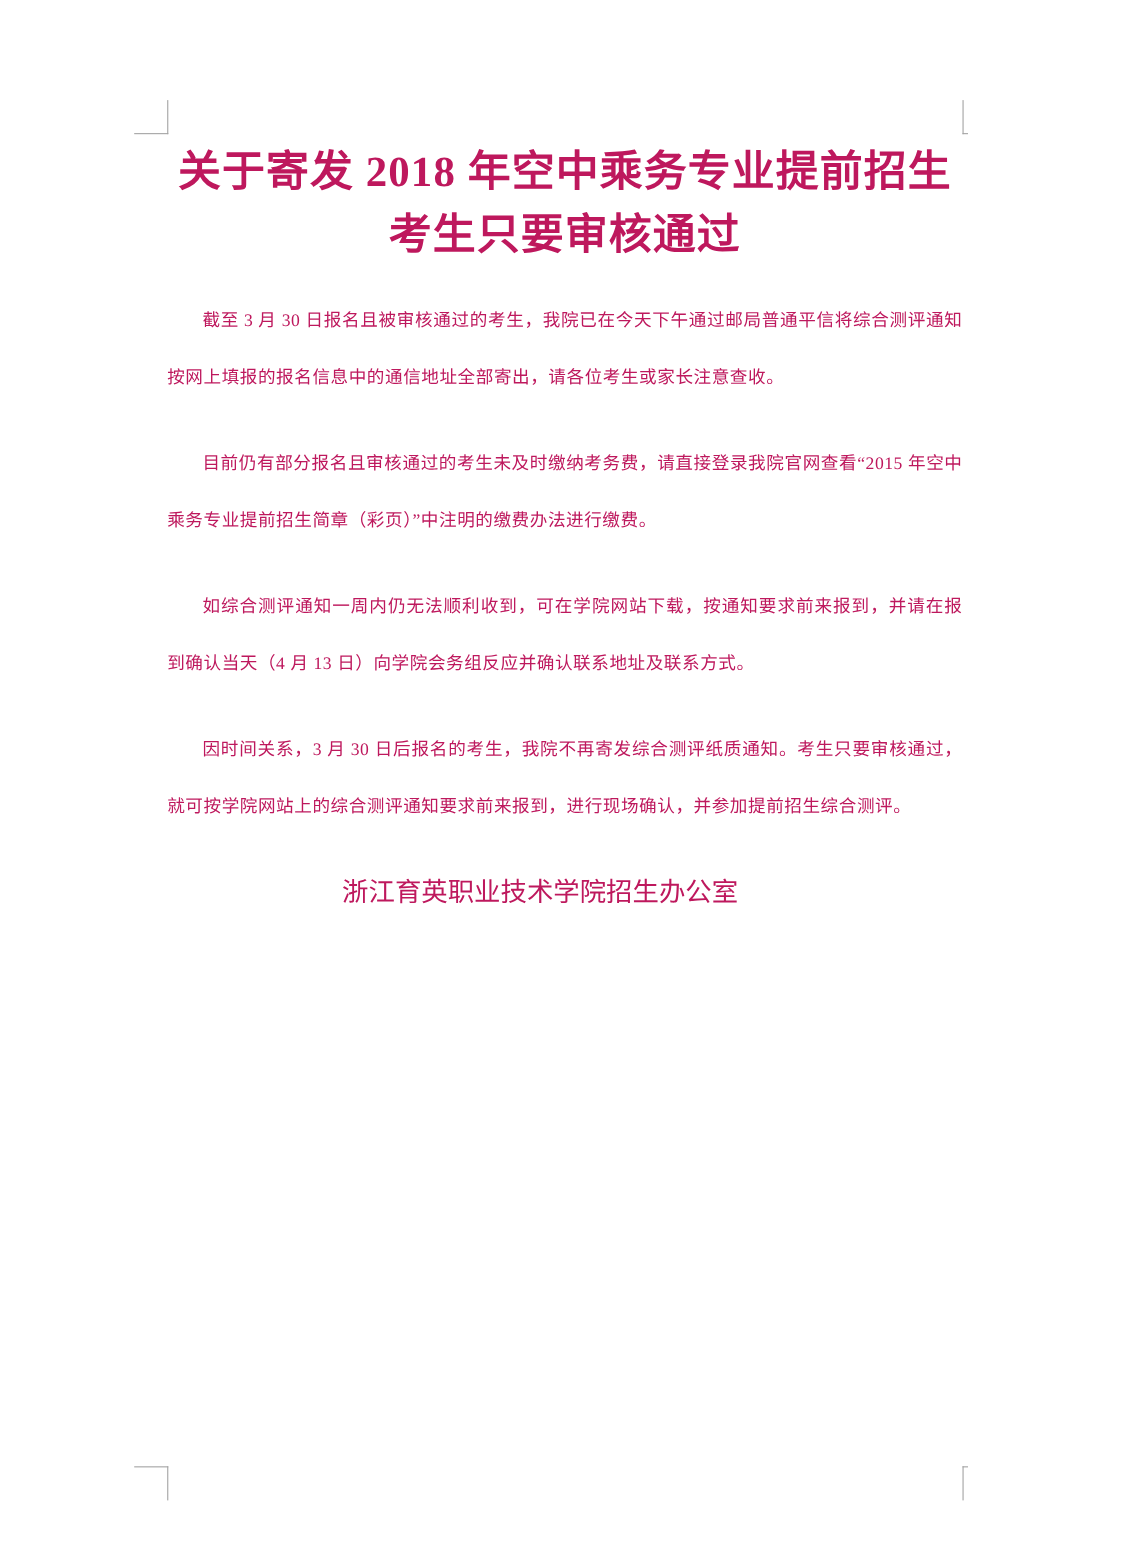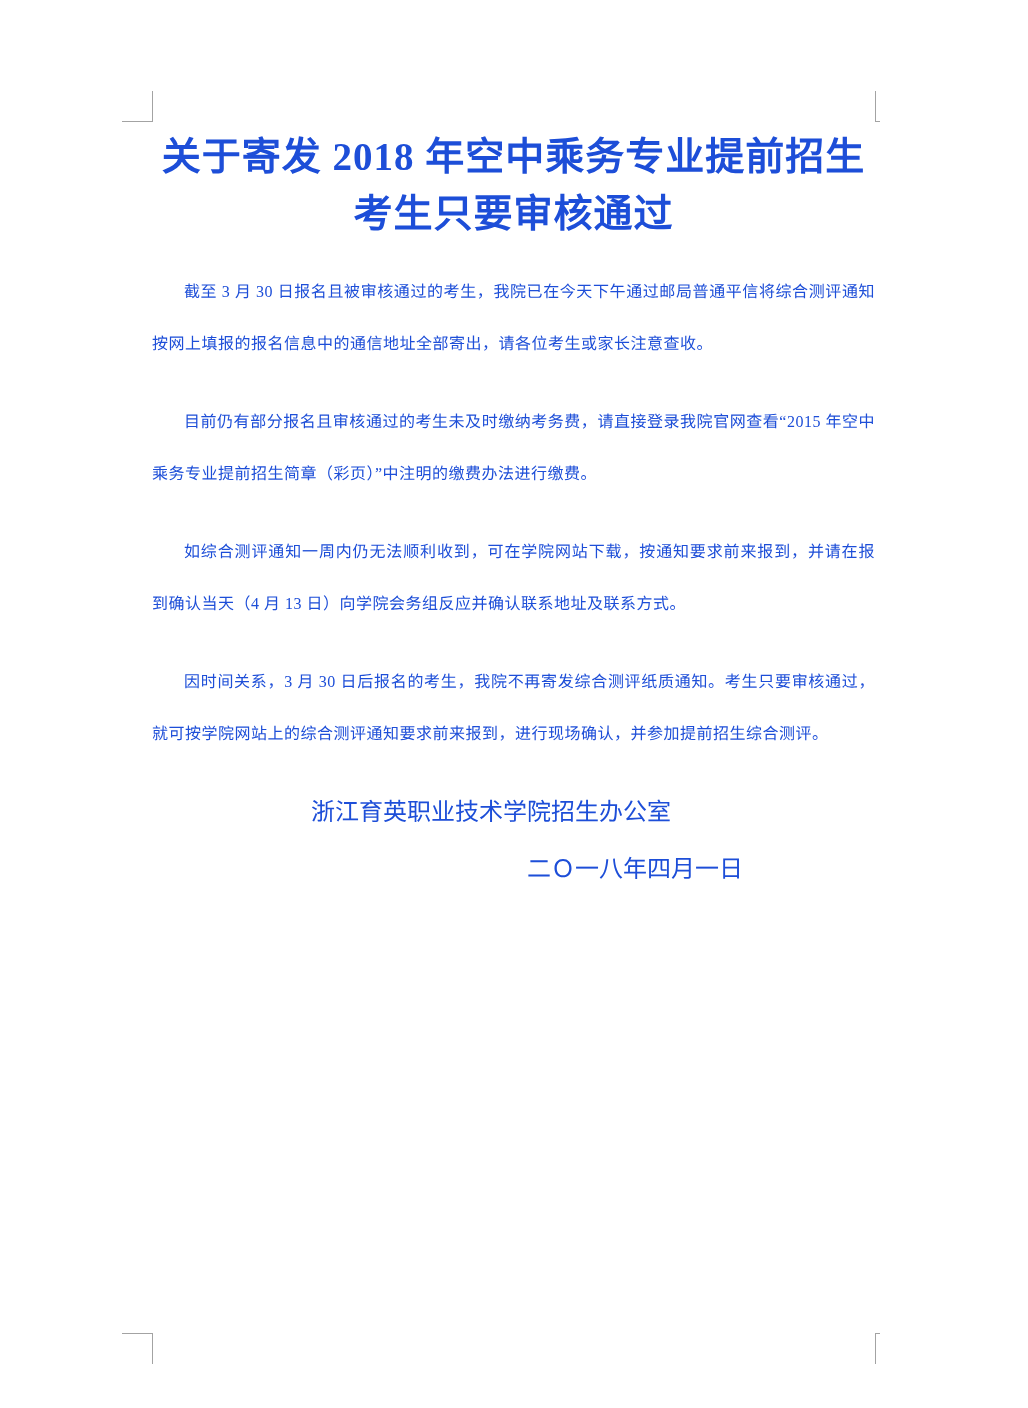--- a/index.html
+++ b/index.html
@@ -7,21 +7,21 @@
     padding: 0;
     background: #ffffff;
   }
   .page {
     position: relative;
     width: 880px;
     height: 1408px;
     background: #ffffff;
     overflow: hidden;
     font-family: "Liberation Serif", "DejaVu Serif", serif;
-    color: #1d4ed8;
+    color: #be185d;
   }
   
   .crop {
     position: absolute;
     width: 30px;
     height: 30px;
   }
   .crop.tl { left: 122px; top: 91px;  border-right: 1.5px solid #a3a3a3; border-bottom: 1.5px solid #a3a3a3; }
   .crop.tr { left: 875px; top: 91px;  border-left: 1.5px solid #a3a3a3;  border-bottom: 1.5px solid #a3a3a3; }
   .crop.bl { left: 122px; top: 1333px; border-right: 1.5px solid #a3a3a3; border-top: 1.5px solid #a3a3a3; }
@@ -86,17 +86,16 @@
 
     <div class="body-text">
       <p>截至 3 月 30 日报名且被审核通过的考生，我院已在今天下午通过邮局普通平信将综合测评通知按网上填报的报名信息中的通信地址全部寄出，请各位考生或家长注意查收。</p>
       <p>目前仍有部分报名且审核通过的考生未及时缴纳考务费，请直接登录我院官网查看“2015 年空中乘务专业提前招生简章（彩页）”中注明的缴费办法进行缴费。</p>
       <p>如综合测评通知一周内仍无法顺利收到，可在学院网站下载，按通知要求前来报到，并请在报到确认当天（4 月 13 日）向学院会务组反应并确认联系地址及联系方式。</p>
       <p>因时间关系，3 月 30 日后报名的考生，我院不再寄发综合测评纸质通知。考生只要审核通过，就可按学院网站上的综合测评通知要求前来报到，进行现场确认，并参加提前招生综合测评。</p>
     </div>
 
     <div class="signature">
       <div class="org-line">浙江育英职业技术学院招生办公室</div>
-      <div class="date-line">二Ｏ一八年四月一日</div>
     </div>
 
   </div>
 </div>
 
 </body></html>

